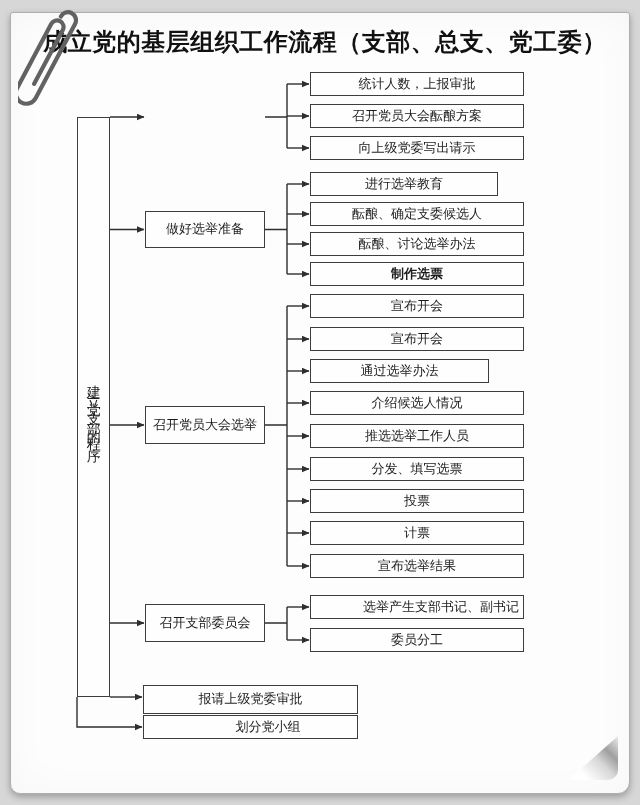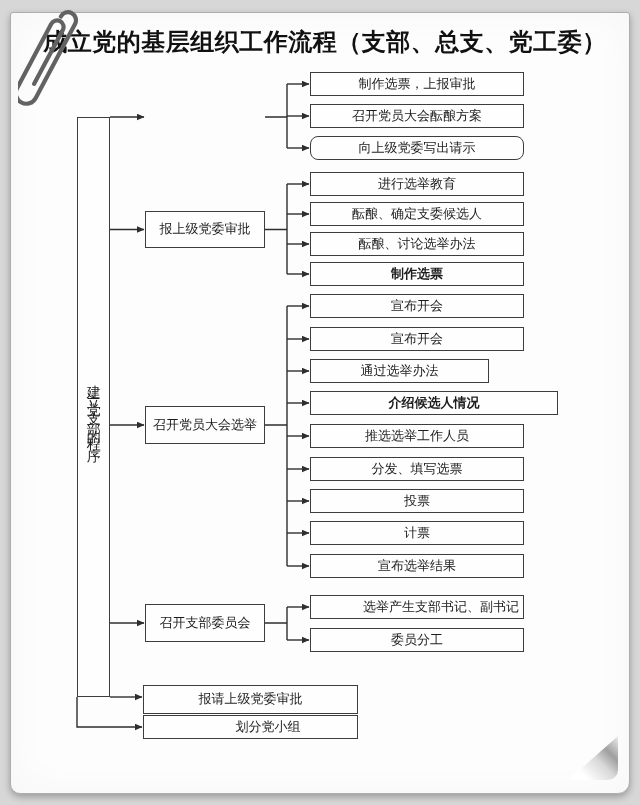--- a/index.html
+++ b/index.html
@@ -48,37 +48,37 @@
 <div id="canvas">
 
   <div class="paper">
     <div class="curl"></div>
   </div>
 
   <div class="title">成立党的基层组织工作流程（支部、总支、党工委）</div>
 
   <div class="box vlabel" style="left:77px;top:117px;width:33px;height:580px;">建立党支部的程序</div>
 
-  <div class="box" style="left:145px;top:211px;width:120px;height:37px;">报上级党委审批</div>
+  <div class="box" style="left:145px;top:211px;width:120px;height:37px;">做好选举准备</div>
   <div class="box" style="left:145px;top:406px;width:120px;height:38px;">召开党员大会选举</div>
   <div class="box" style="left:145px;top:604px;width:120px;height:38px;">召开支部委员会</div>
 
-  <div class="box" style="left:310px;top:72px;width:214px;height:24px;">制作选票，上报审批</div>
+  <div class="box" style="left:310px;top:72px;width:214px;height:24px;">统计人数，上报审批</div>
   <div class="box" style="left:310px;top:104px;width:214px;height:24px;">召开党员大会酝酿方案</div>
-  <div class="box" style="left:310px;top:136px;width:214px;height:24px;border-radius:8px;">向上级党委写出请示</div>
+  <div class="box" style="left:310px;top:136px;width:214px;height:24px;">向上级党委写出请示</div>
 
-  <div class="box" style="left:310px;top:172px;width:214px;height:24px;">进行选举教育</div>
+  <div class="box" style="left:310px;top:172px;width:188px;height:24px;">进行选举教育</div>
   <div class="box" style="left:310px;top:202px;width:214px;height:24px;">酝酿、确定支委候选人</div>
   <div class="box" style="left:310px;top:232px;width:214px;height:24px;">酝酿、讨论选举办法</div>
   <div class="box" style="left:310px;top:262px;width:214px;height:24px;font-weight:bold;">制作选票</div>
 
   <div class="box" style="left:310px;top:294px;width:214px;height:24px;">宣布开会</div>
   <div class="box" style="left:310px;top:327px;width:214px;height:24px;">宣布开会</div>
   <div class="box" style="left:310px;top:359px;width:179px;height:24px;">通过选举办法</div>
-  <div class="box" style="left:310px;top:391px;width:248px;height:24px;font-weight:bold;">介绍候选人情况</div>
+  <div class="box" style="left:310px;top:391px;width:214px;height:24px;">介绍候选人情况</div>
   <div class="box" style="left:310px;top:457px;width:214px;height:24px;">分发、填写选票</div>
   <div class="box" style="left:310px;top:424px;width:214px;height:24px;">推选选举工作人员</div>
   <div class="box" style="left:310px;top:489px;width:214px;height:24px;">投票</div>
   <div class="box" style="left:310px;top:521px;width:214px;height:24px;">计票</div>
   <div class="box" style="left:310px;top:554px;width:214px;height:24px;">宣布选举结果</div>
 
   <div class="box" style="left:310px;top:595px;width:214px;height:24px;padding-left:48px;">选举产生支部书记、副书记</div>
   <div class="box" style="left:310px;top:628px;width:214px;height:24px;">委员分工</div>
 
   <div class="box" style="left:143px;top:685px;width:215px;height:29px;">报请上级党委审批</div>

